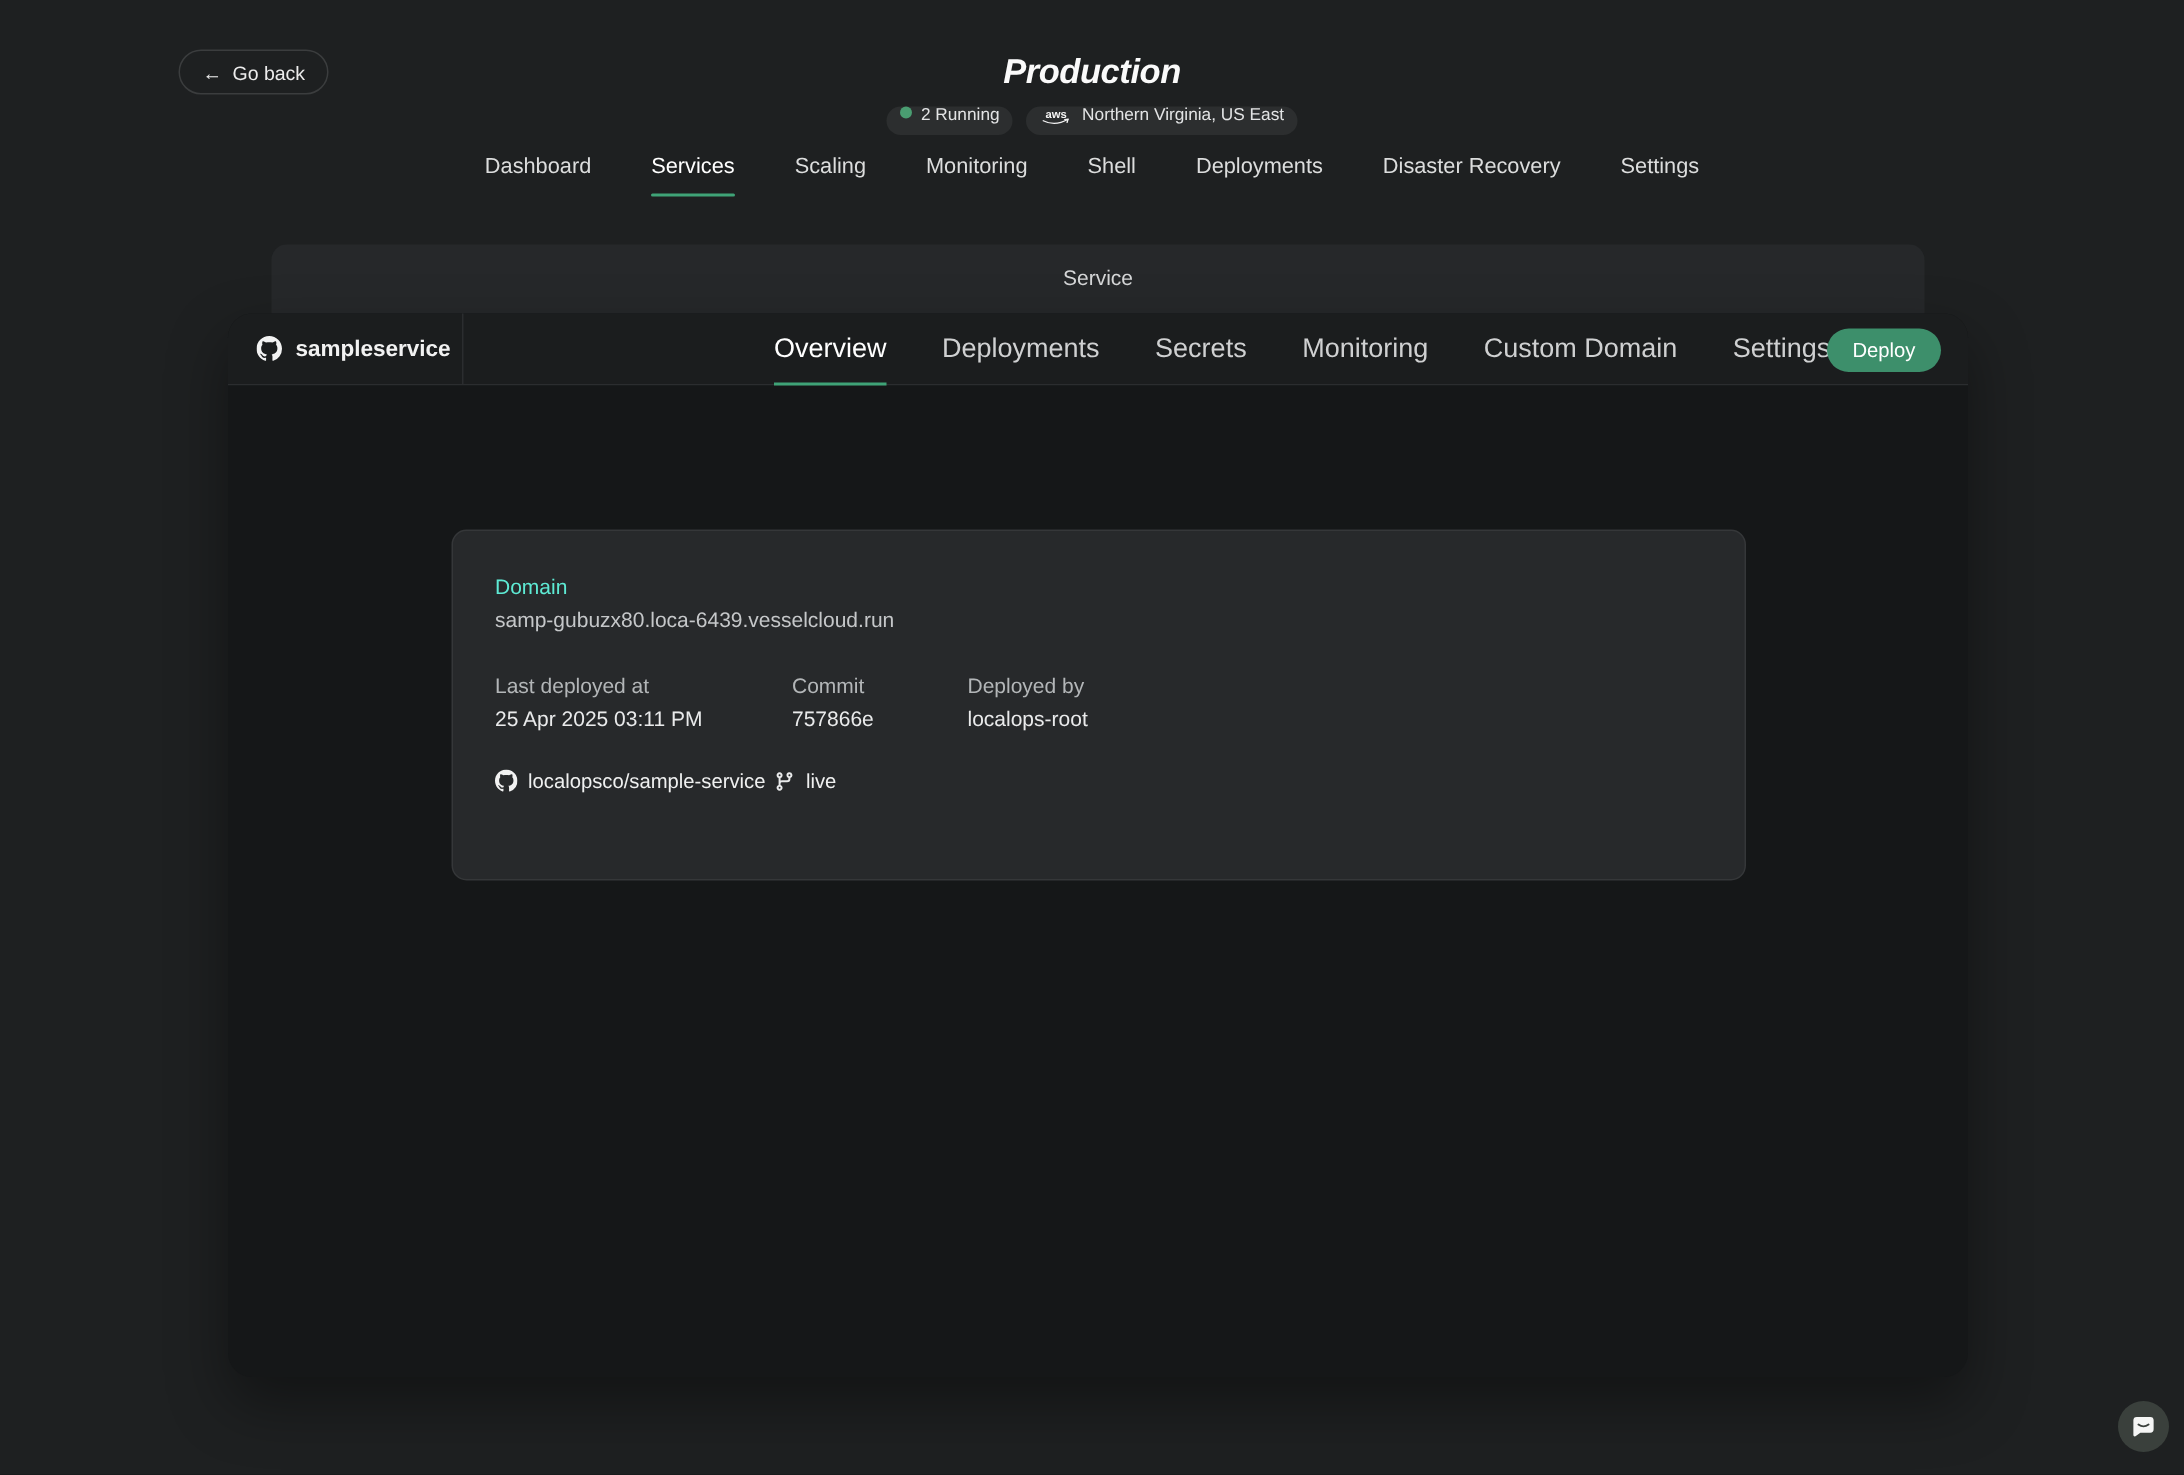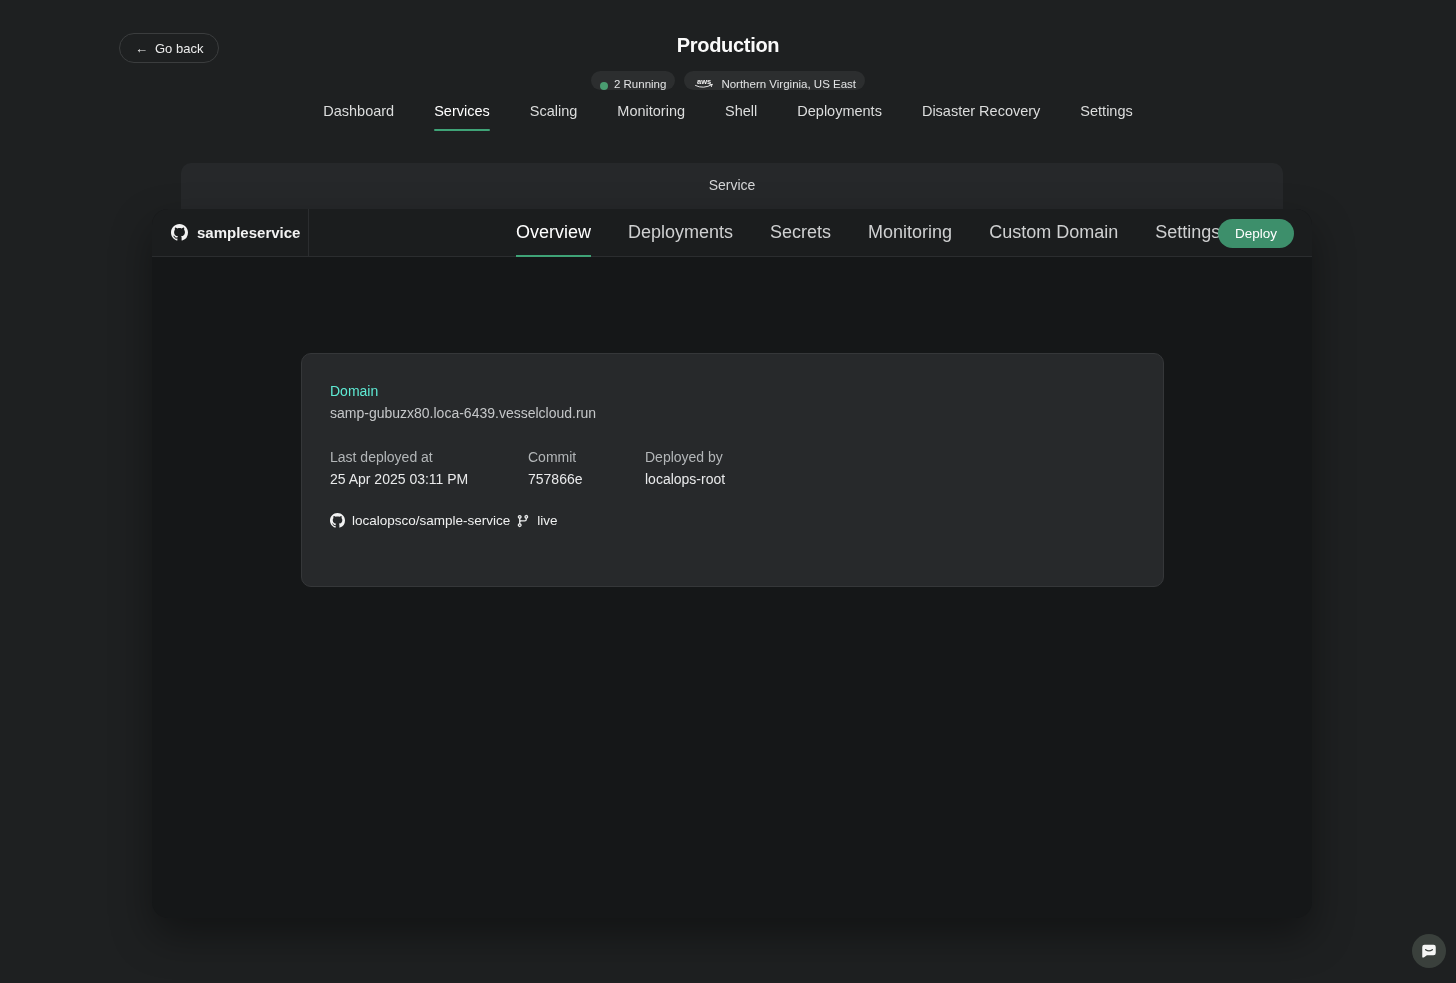--- a/index.html
+++ b/index.html
@@ -21,28 +21,28 @@
   
   .go-back{
     position:absolute;left:119px;top:33px;height:30px;
     display:flex;align-items:center;gap:7px;
     background:transparent;border:1px solid #3b3d3e;border-radius:16px;
     color:#ececec;font-size:13px;font-family:inherit;
     padding:0 15px;cursor:pointer;
   }
   .env-title{
     position:absolute;left:0;top:34px;width:100%;text-align:center;
-    font-size:20px;font-weight:700;color:#fafafa;letter-spacing:-.3px;
+    font-size:23px;font-weight:700;color:#fafafa;letter-spacing:-.3px;font-style:italic;
   }
   .badges{
     position:absolute;left:0;top:71px;width:100%;
     display:flex;justify-content:center;gap:9px;
   }
   .badge{
-    display:inline-flex;align-items:flex-end;gap:6px;
+    display:inline-flex;align-items:flex-start;gap:6px;
     background:#2c2e2f;border-radius:10px;height:19px;padding:0 9px;
     font-size:11.5px;color:#e3e4e5;white-space:nowrap;
   }
   .dot{width:8px;height:8px;border-radius:50%;background:var(--status-green);}
   .aws-mark{display:inline-block;width:22px;height:14px;}
 
   .env-nav{
     position:absolute;left:0;top:103px;width:100%;
     display:flex;justify-content:center;gap:40px;
   }

